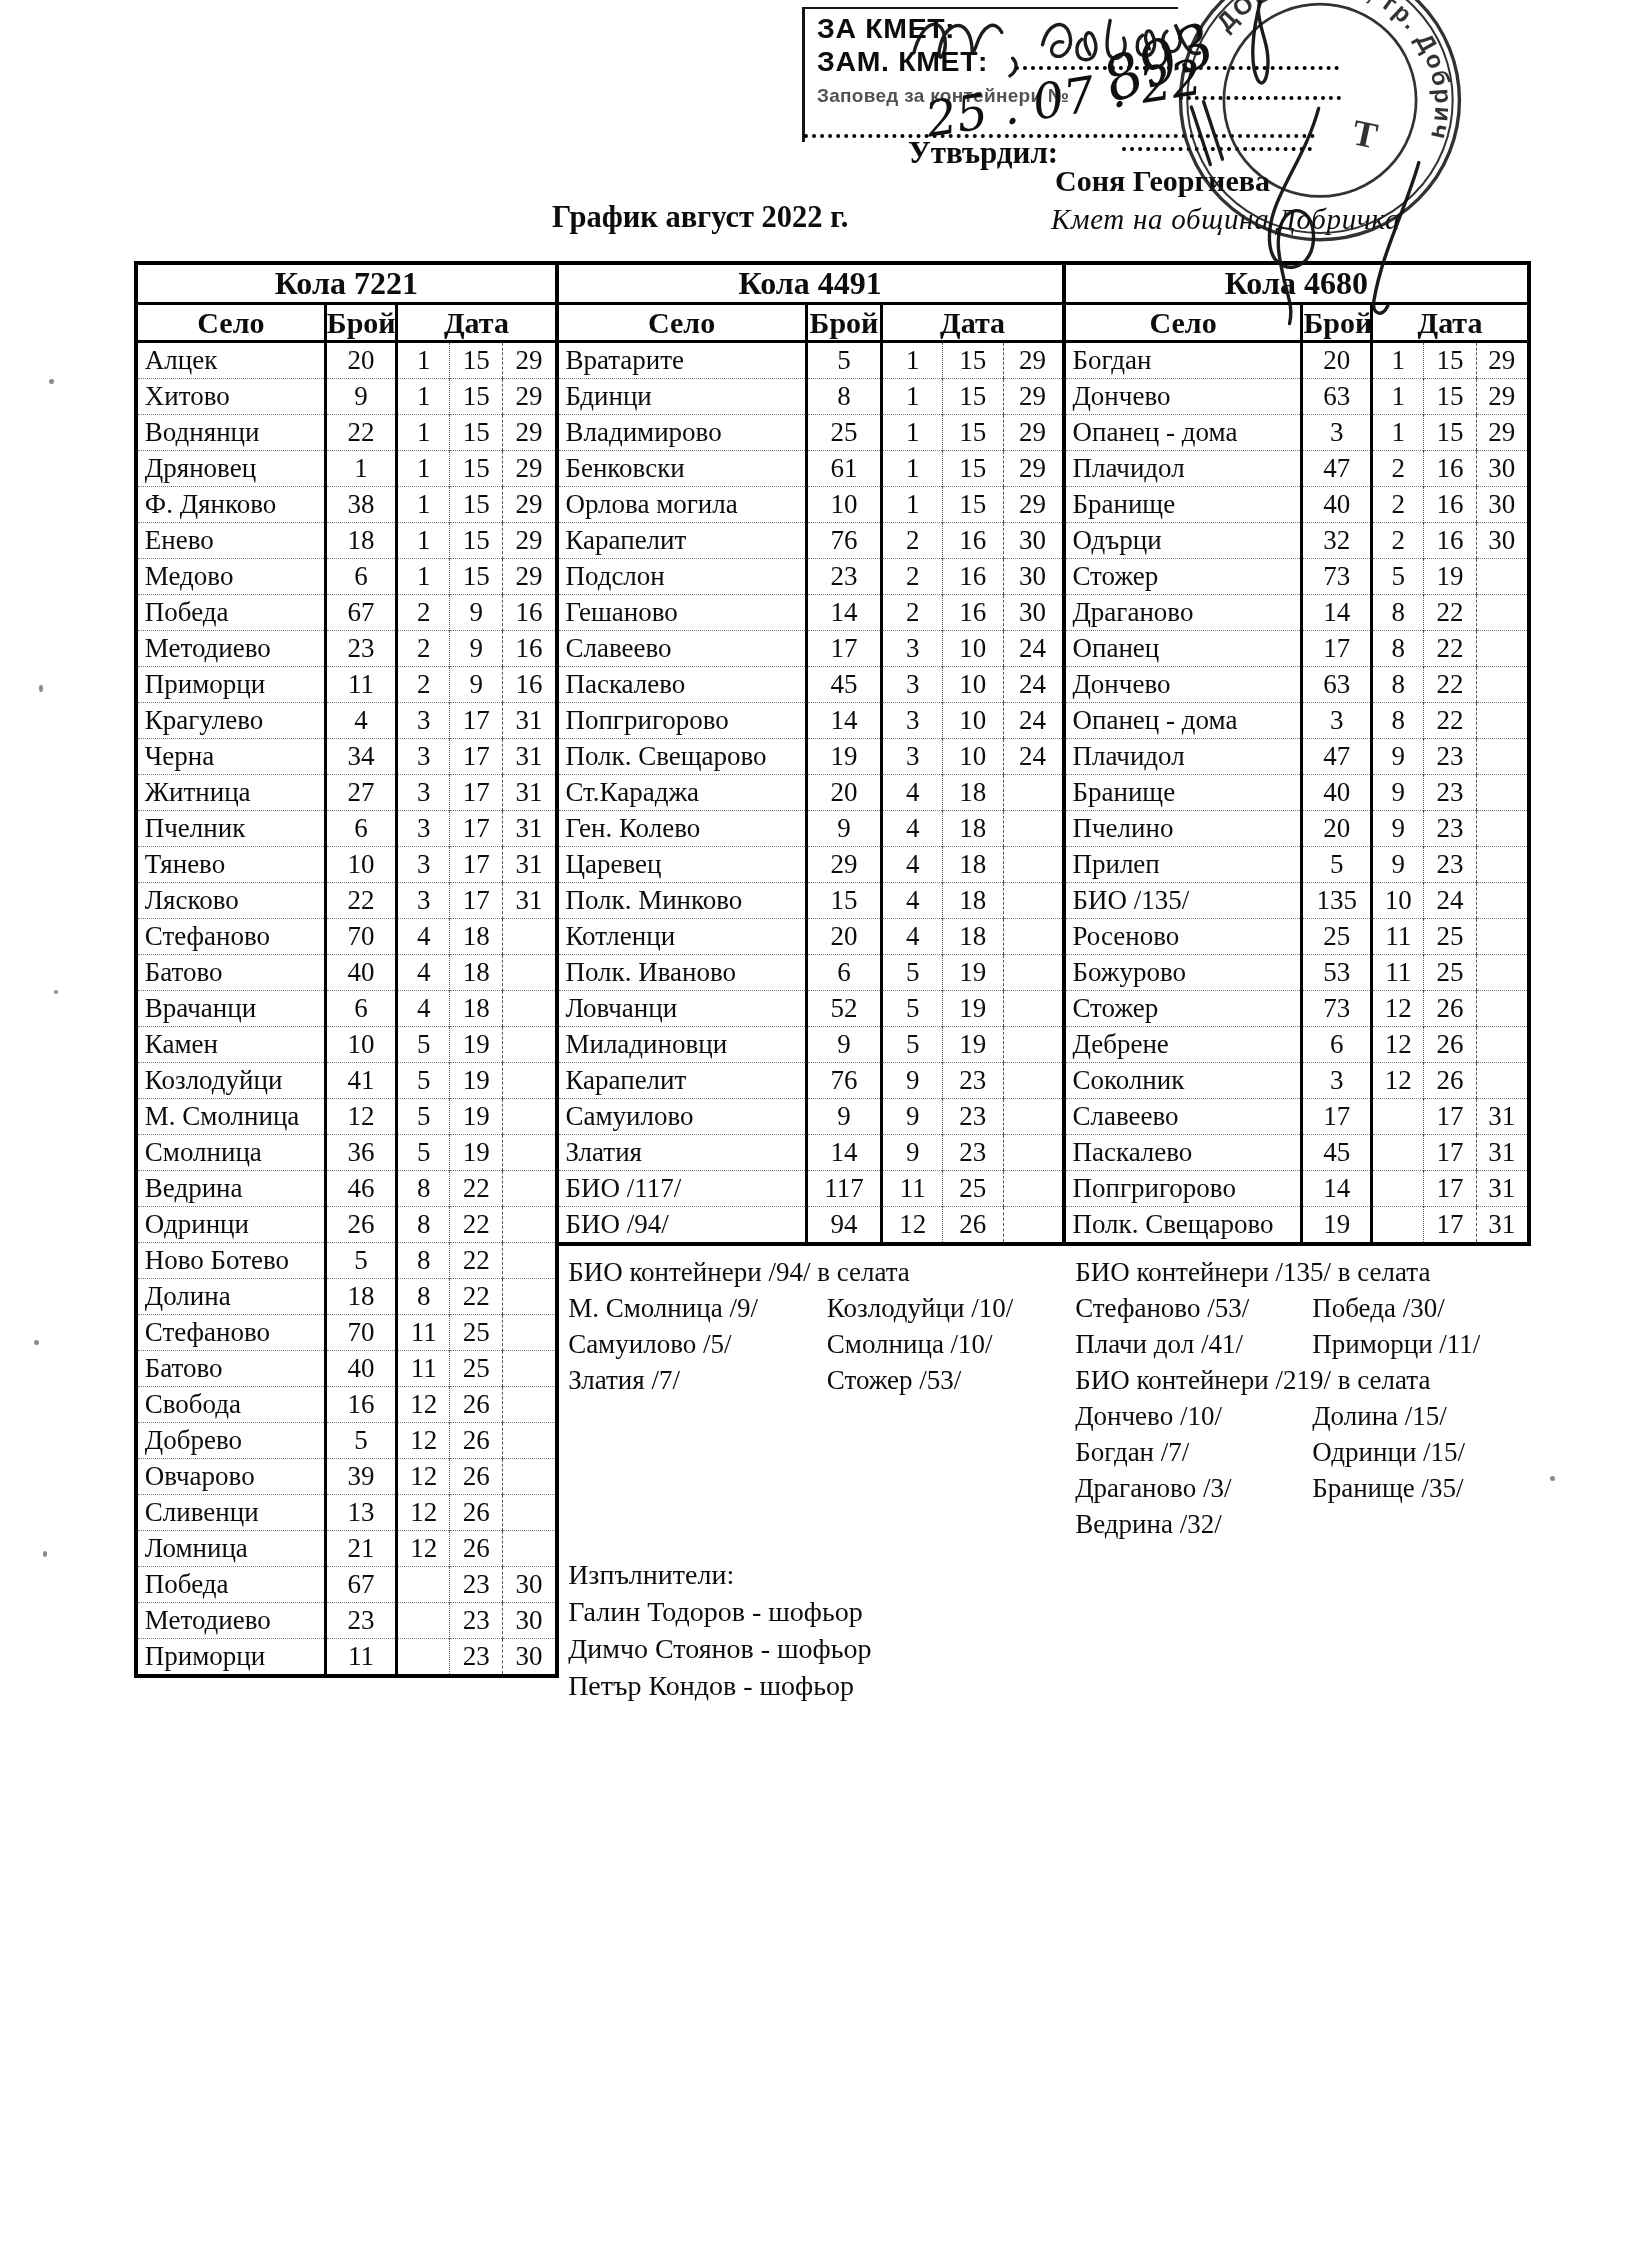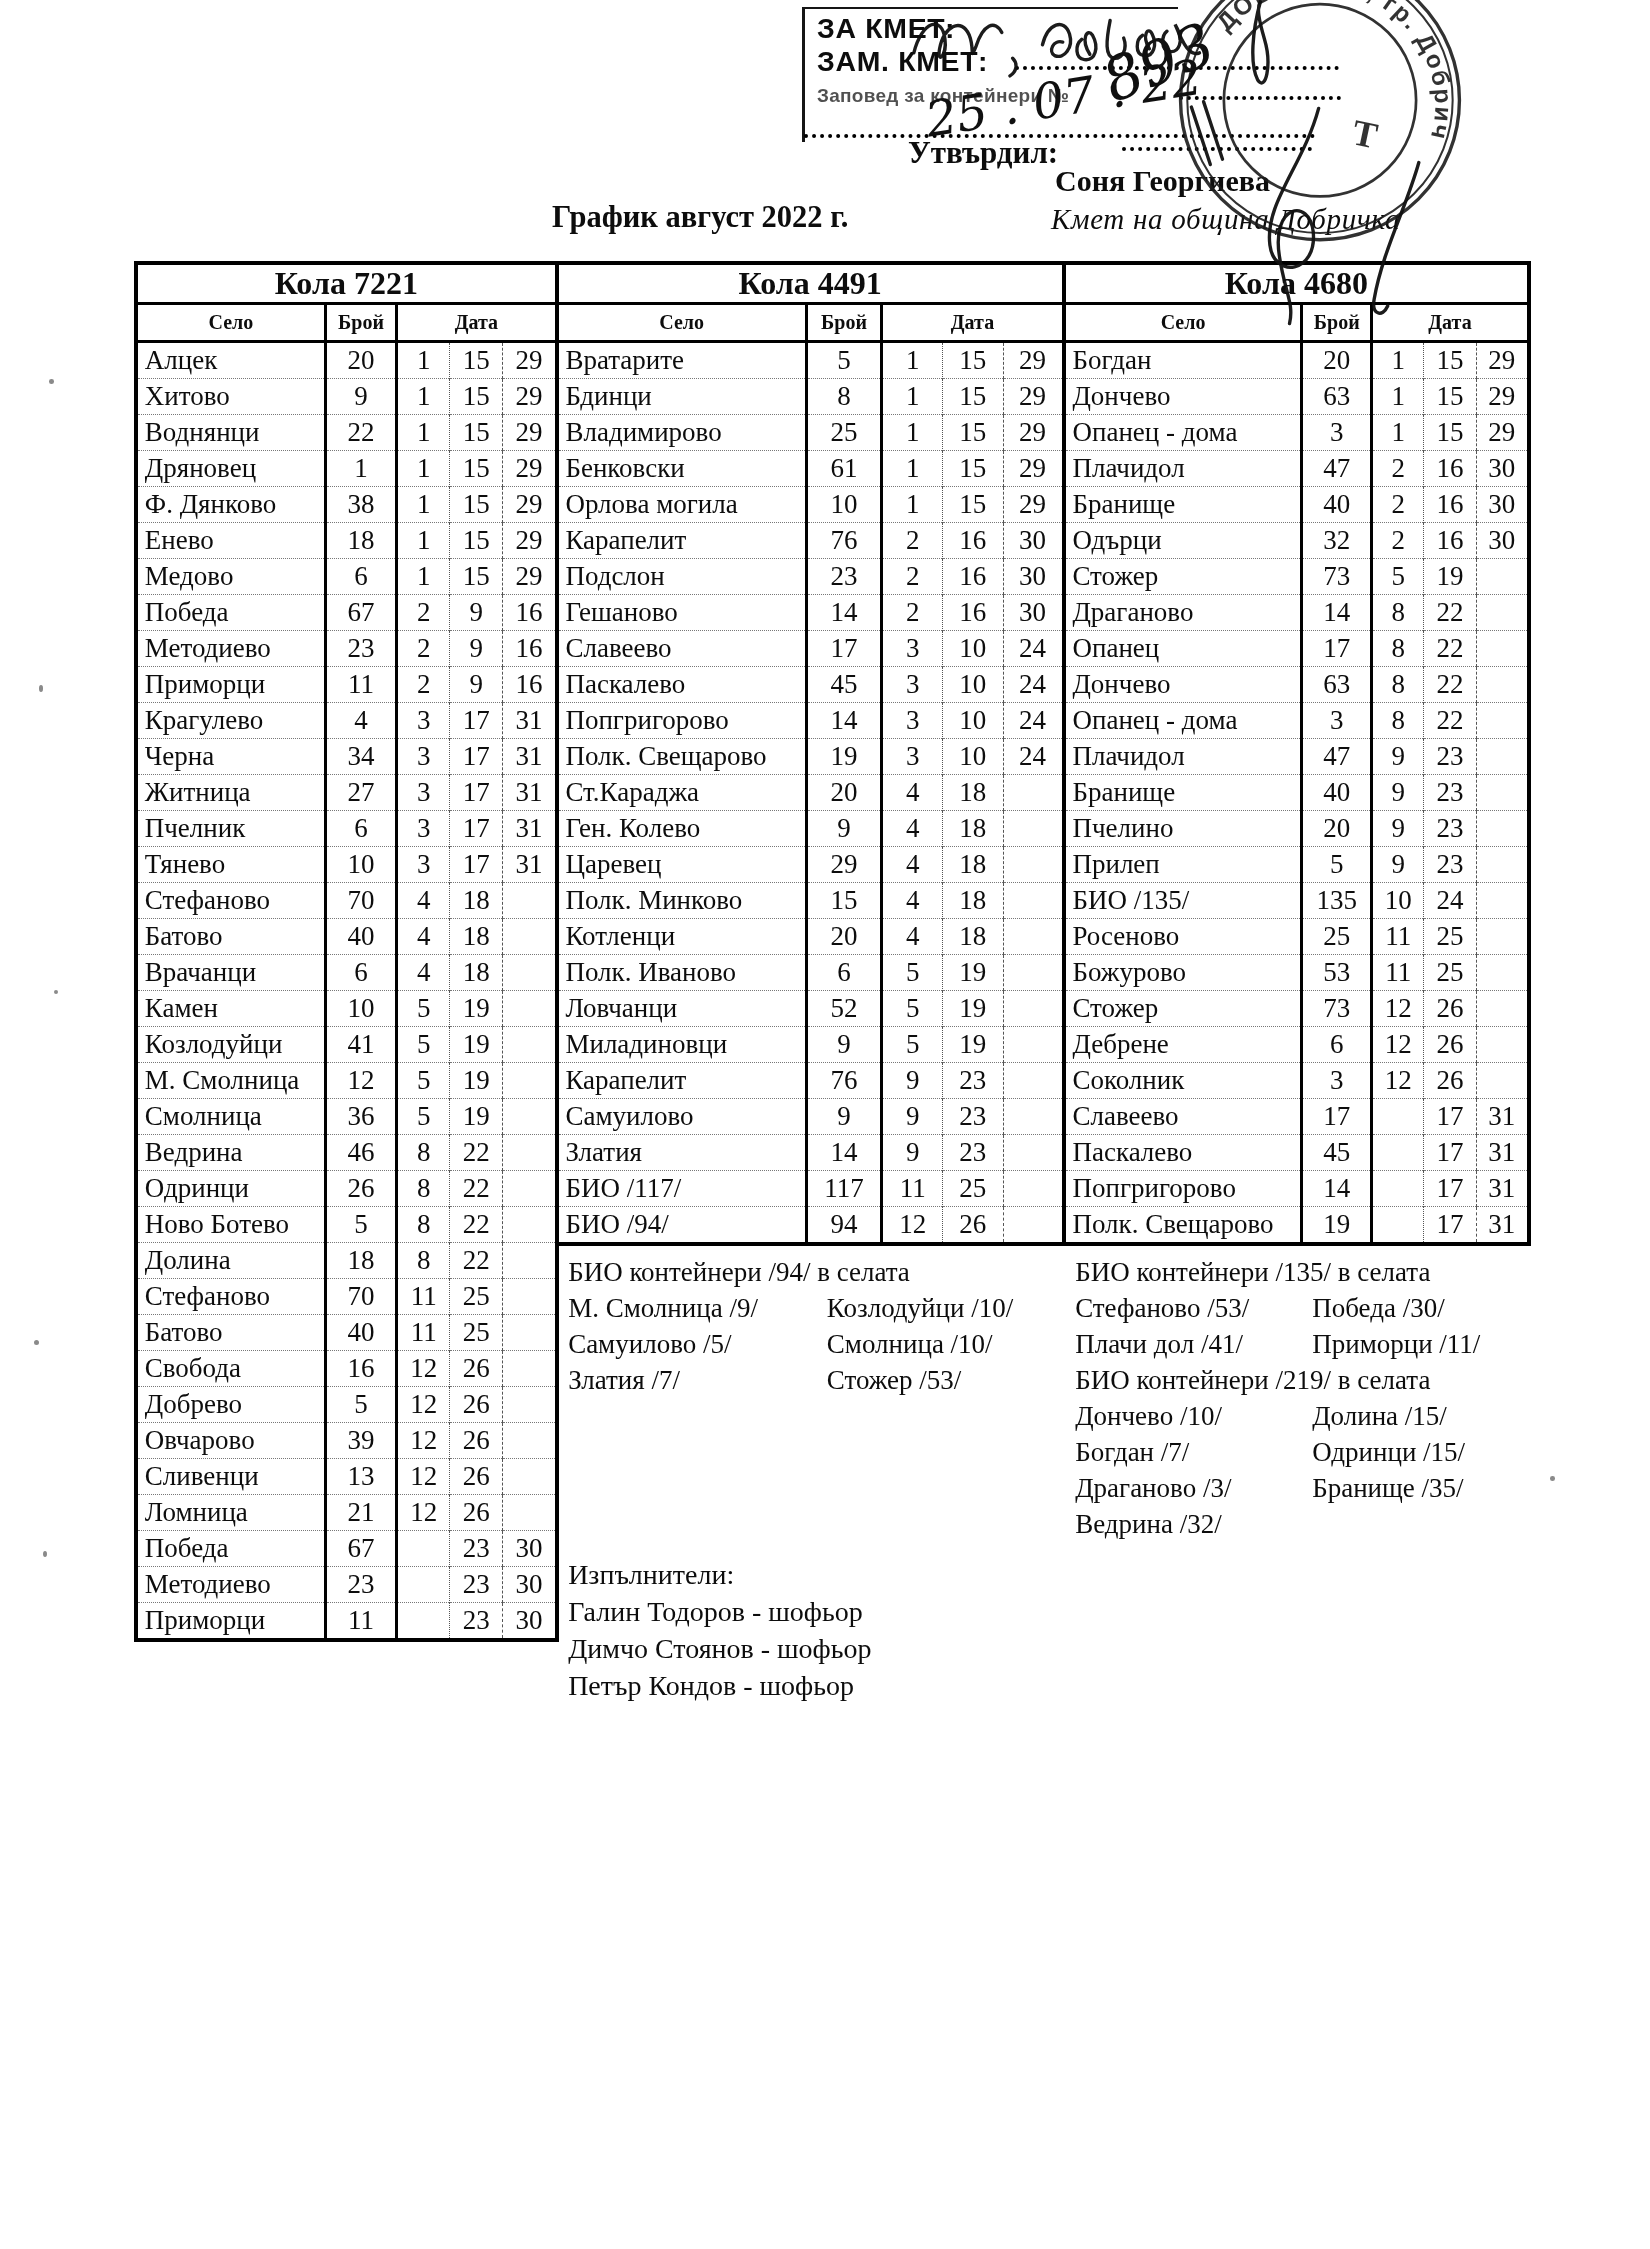--- a/index.html
+++ b/index.html
@@ -29,21 +29,21 @@
   
   .cars { position:absolute; left:134px; top:261px; width:1397px; display:flex; align-items:flex-start; }
   .car-col1 { width:438px;border-radius:15px; }
   .car-col2 { width:523px; }
   .car-col3 { width:480px; }
   table { border-collapse:collapse; width:100%; table-layout:fixed; }
   table { border:4.1px solid #000; }
   .car-col2 table, .car-col3 table { border-left:0; }
   th.car-title { font-size:32px; font-weight:bold; height:35px; text-align:center;
                  border-bottom:3.4px solid #000; padding:0; }
-  th.hselo, th.hbroy, th.hdata { font-size:20px; font-weight:bold; height:35px;
+  th.hselo, th.hbroy, th.hdata { font-size:30px; font-weight:bold; height:35px;
                  border-bottom:3.4px solid #000; padding:0; text-align:center; }
   th.hselo, th.hbroy { border-right:3.4px solid #000; }
   td { font-size:27px; height:35px; padding:0; white-space:nowrap; overflow:hidden; }
   td.selo { text-align:left; padding-left:6.8px; border-right:3.4px solid #000; }
   td.broy { text-align:center; border-right:3.4px solid #000; }
   td.d1, td.d2, td.d3 { text-align:center; }
   td.d2 { border-left:1.4px dotted #555; }
   td.d3 { border-left:1.4px dashed #555; }
   tbody tr + tr td { border-top:1.4px dotted #777; }
 
@@ -201,20 +201,27 @@
             <tr>
               <td class="selo">Пчелник</td>
               <td class="broy">6</td>
               <td class="d1">3</td>
               <td class="d2">17</td>
               <td class="d3">31</td>
             </tr>
             <tr>
               <td class="selo">Тянево</td>
               <td class="broy">10</td>
+              <td class="d1">3</td>
+              <td class="d2">17</td>
+              <td class="d3">31</td>
+            </tr>
+            <tr>
+              <td class="selo">Лясково</td>
+              <td class="broy">22</td>
               <td class="d1">3</td>
               <td class="d2">17</td>
               <td class="d3">31</td>
             </tr>
             <tr>
               <td class="selo">Стефаново</td>
               <td class="broy">70</td>
               <td class="d1">4</td>
               <td class="d2">18</td>
               <td class="d3"></td>

